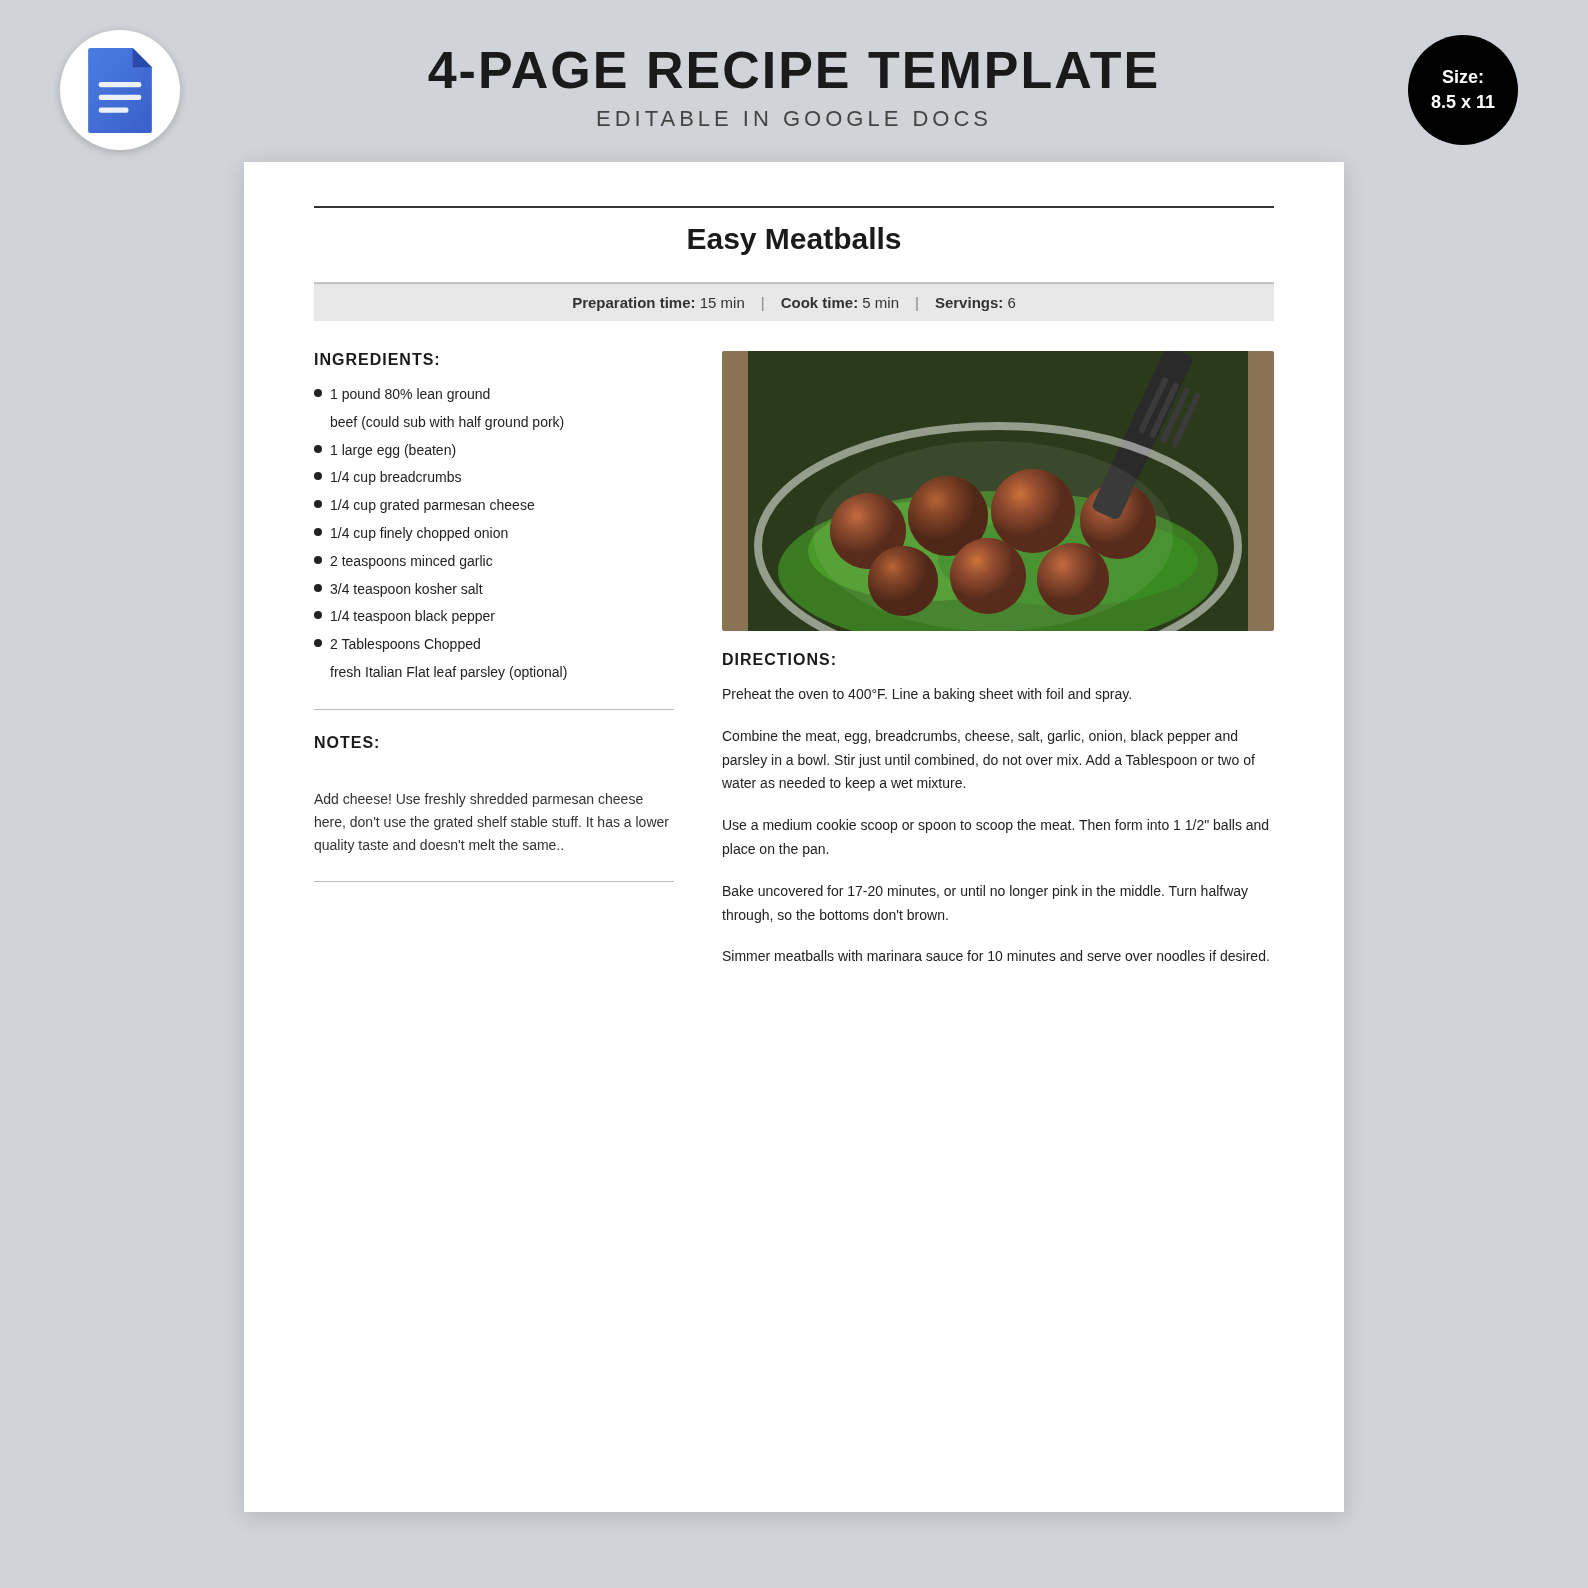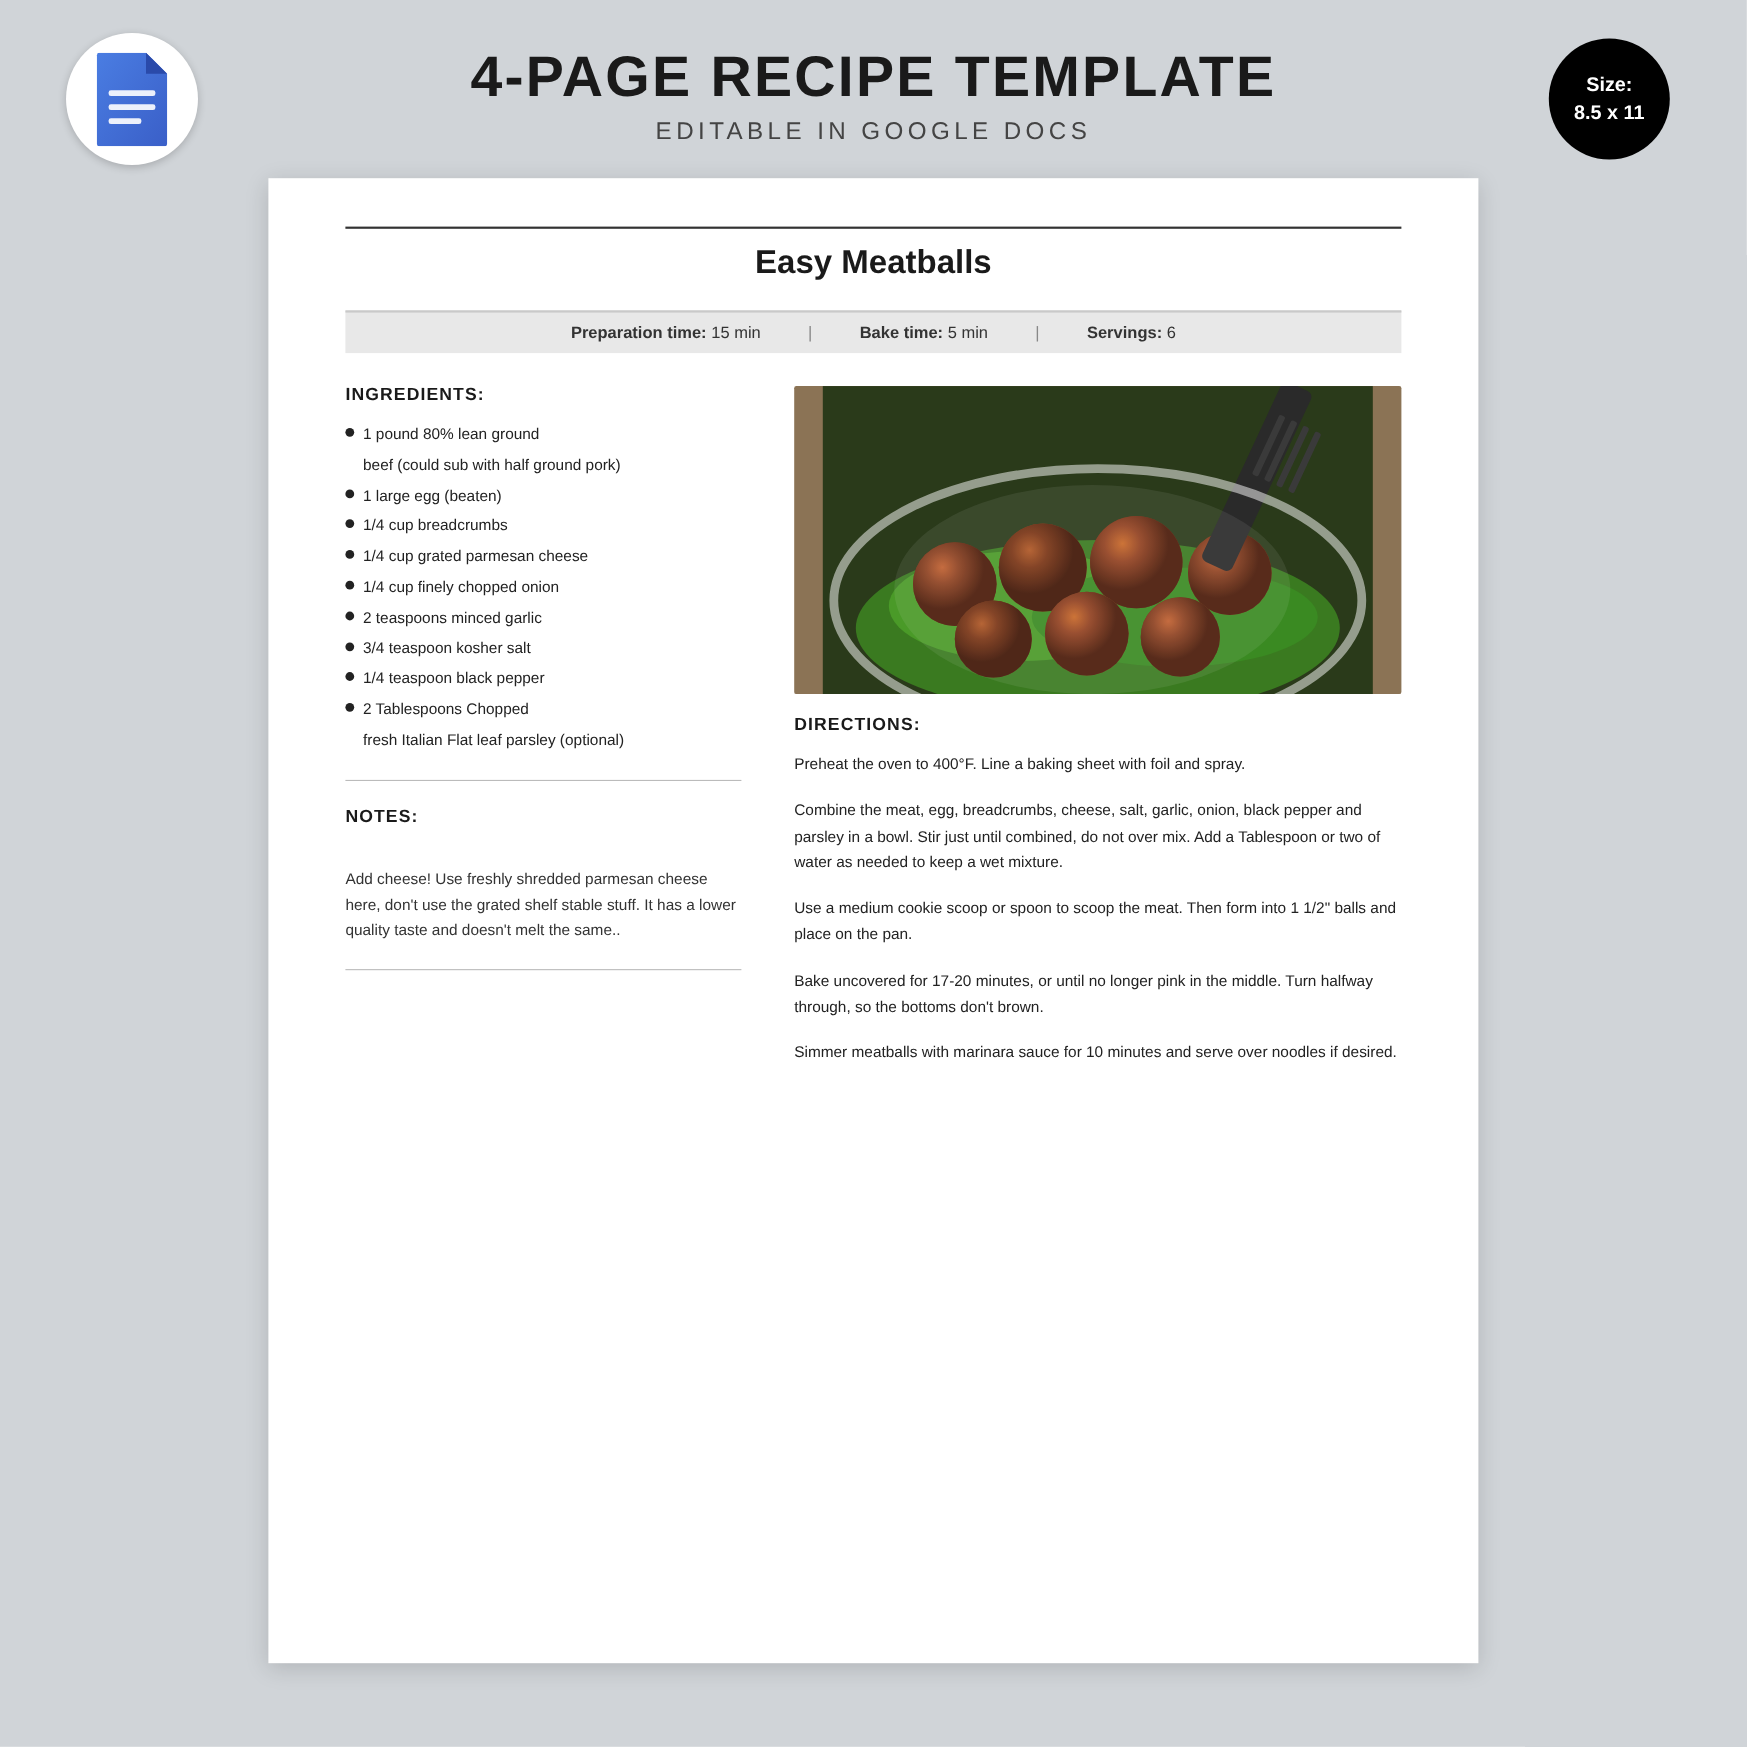--- a/index.html
+++ b/index.html
@@ -112,21 +112,21 @@
       margin-bottom: 12px;
     }
 
     .recipe-meta {
       background: #e8e8e8;
       padding: 10px 20px;
       font-size: 15px;
       color: #333;
       display: flex;
       justify-content: center;
-      gap: 43px;
+      gap: 16px;
       border-top: 1px solid #bbb;
     }
 
     .recipe-meta span strong {
       font-weight: bold;
     }
 
     .meta-divider {
       color: #888;
     }
@@ -262,21 +262,21 @@
       <div class="recipe-title">Easy Meatballs</div>
     </div>
 
     <div class="recipe-meta">
       <span>
         <strong>Preparation time:</strong>
         <span>15 min</span>
       </span>
       <span class="meta-divider">|</span>
       <span>
-        <strong>Bake time:</strong>
+        <strong>Cook time:</strong>
         <span>5 min</span>
       </span>
       <span class="meta-divider">|</span>
       <span>
         <strong>Servings:</strong>
         <span>6</span>
       </span>
     </div>
 
     <div class="main-content">

